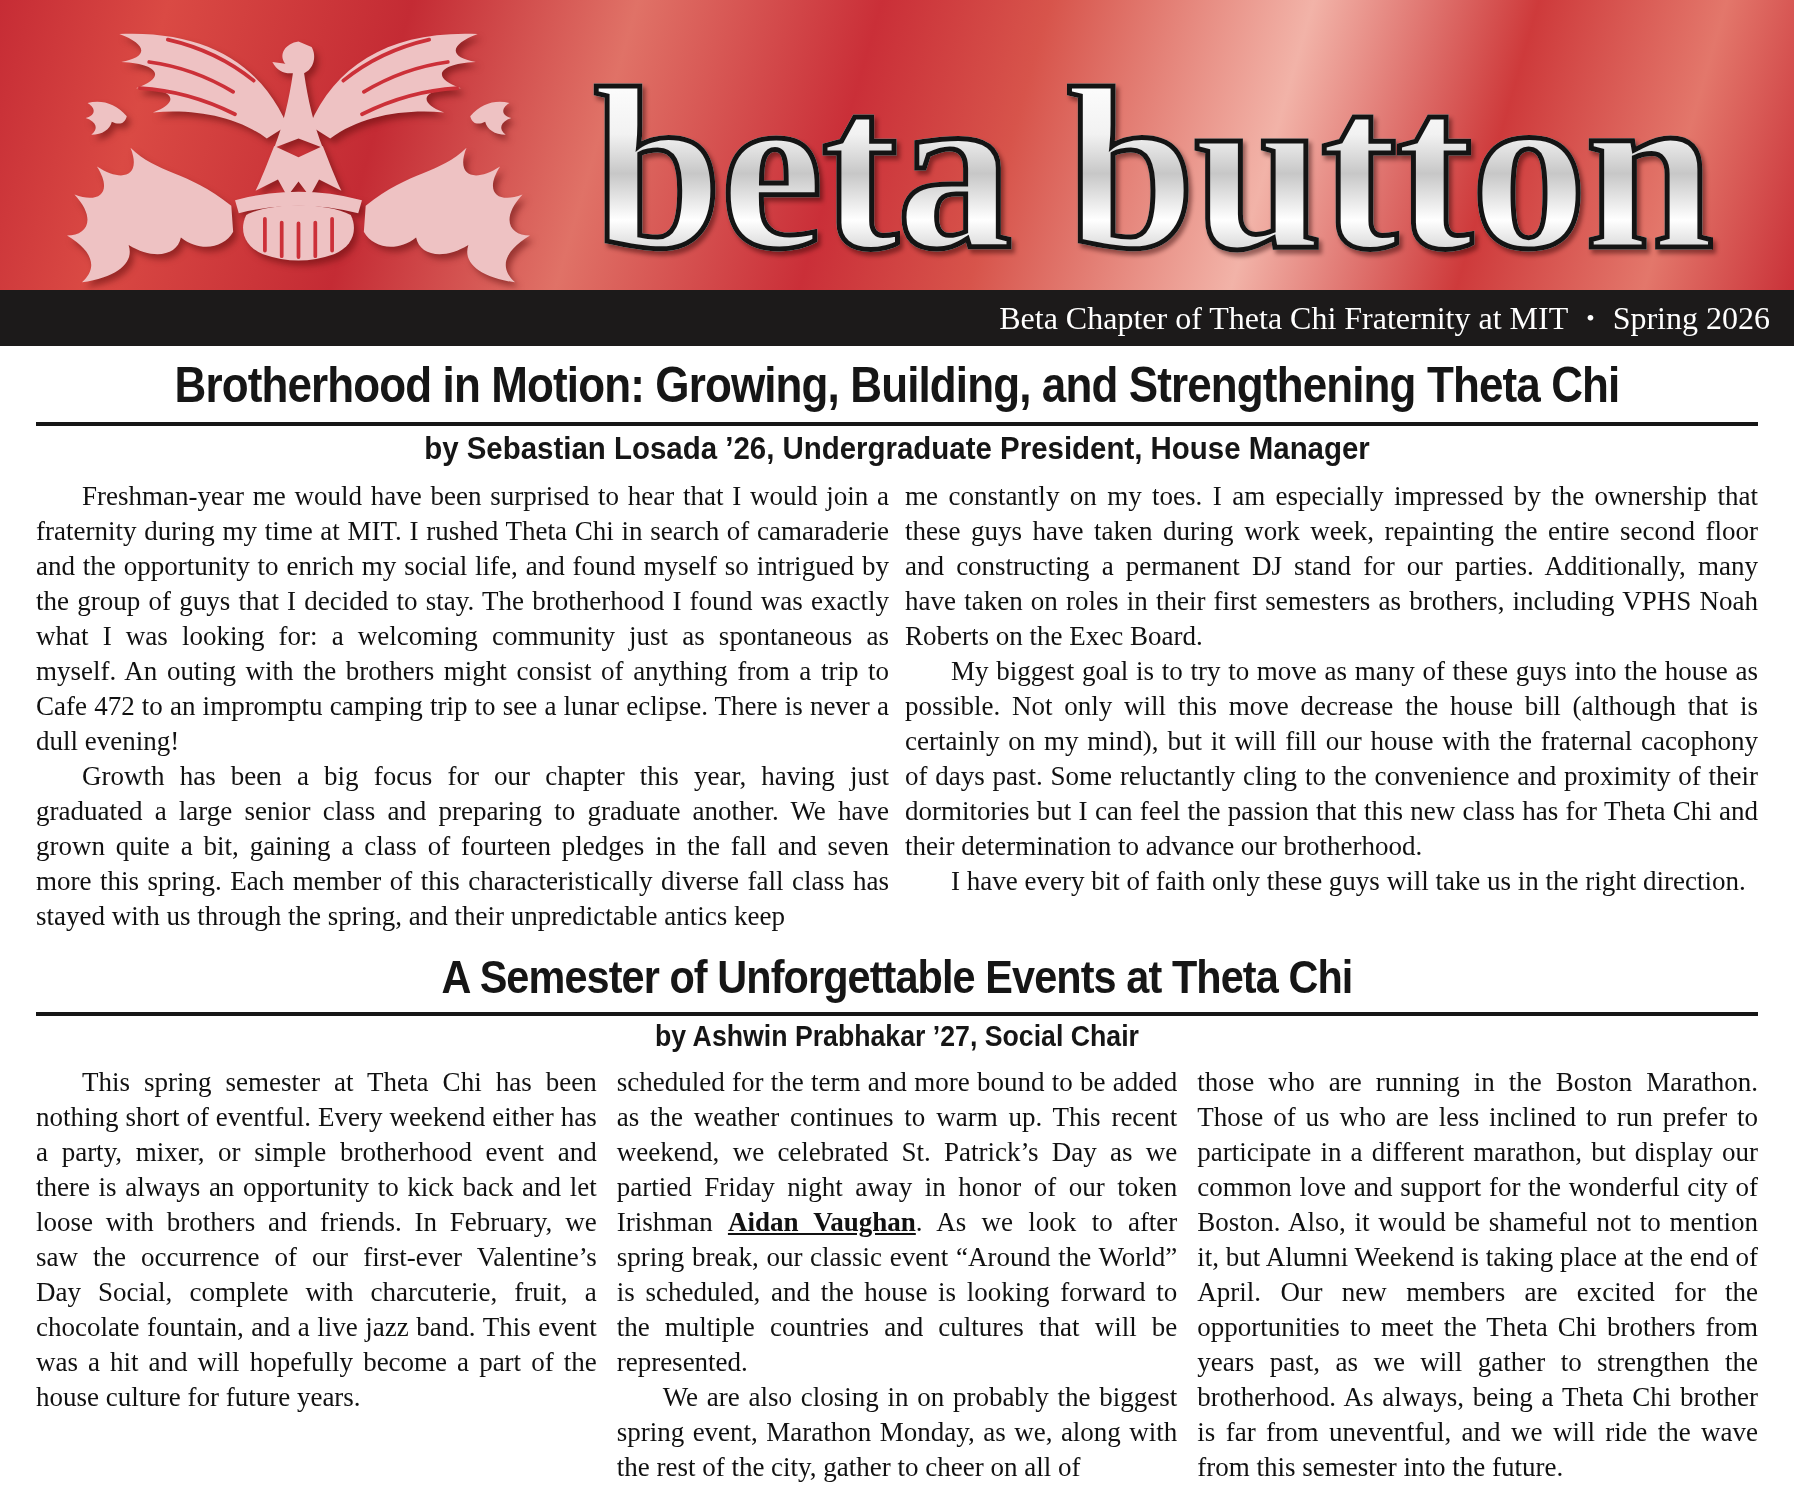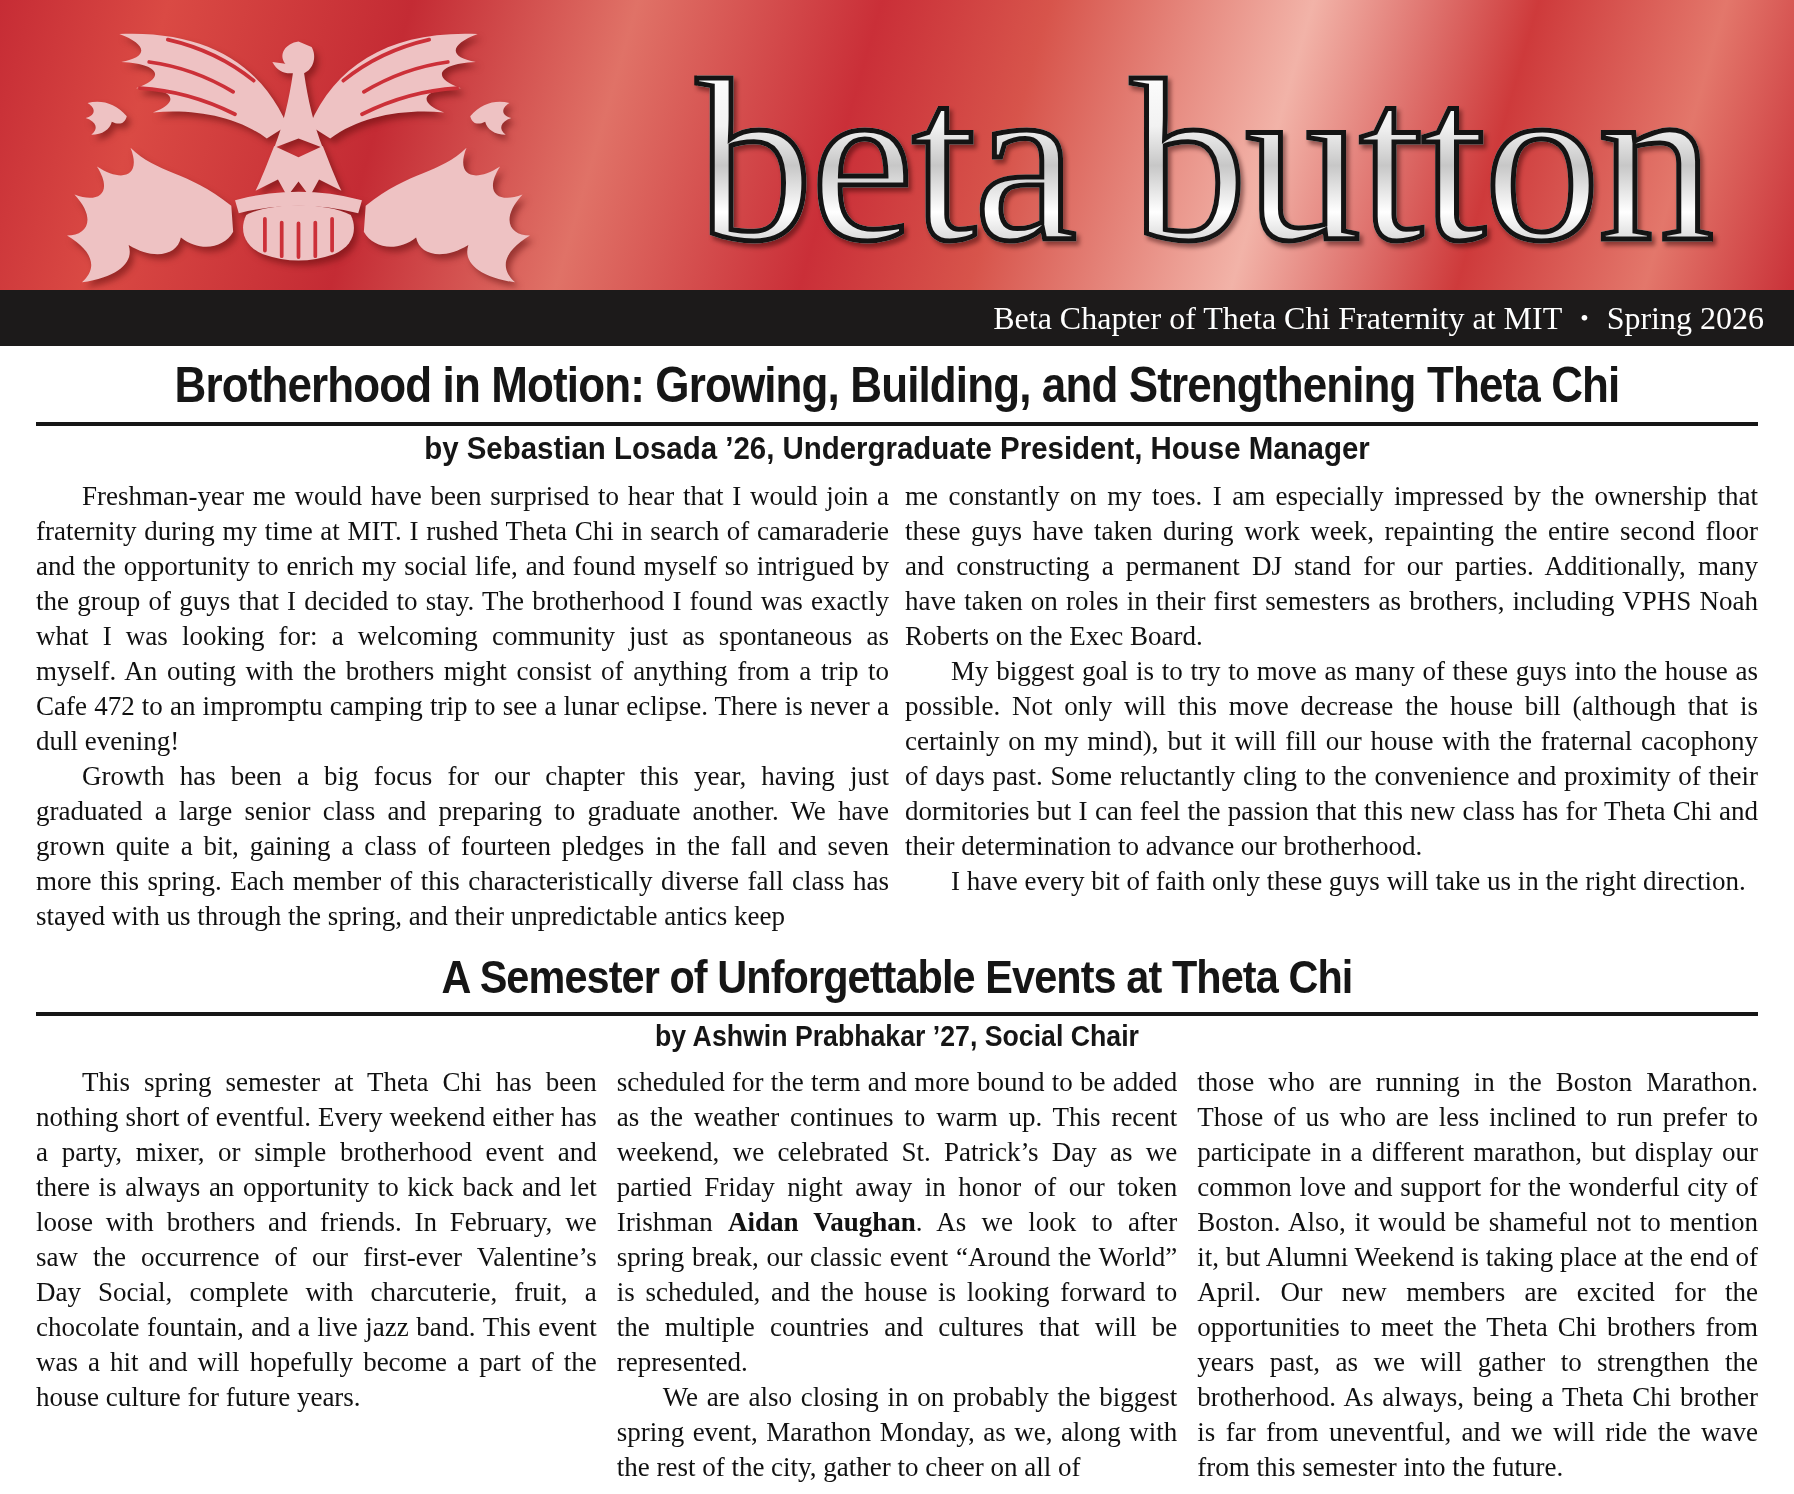--- a/index.html
+++ b/index.html
@@ -15,33 +15,34 @@
     background:#cb2e37 linear-gradient(106deg,
       #c62c35 0%, #da4a44 9%, #c42b34 22%, #e07267 34%,
       #ca2f38 47%, #d7544b 56%, #f2b3a8 70%, #ce3a3b 82%,
       #e3776b 92%, #c93138 100%);
   }
   .crest {
     position:absolute; left:26px; top:6px; width:545px; height:280px;
     filter:drop-shadow(4px 5px 3px rgba(90,10,10,.5));
   }
   .masthead-title {
-    position:absolute; right:82px; top:45px;
+    position:absolute; right:82px; top:53px;
     font-size:232px; line-height:1; letter-spacing:-2px; white-space:nowrap;
     background:linear-gradient(180deg,#ffffff 8%,#f2f2f2 35%,#c7c7c7 52%,#ffffff 72%,#b9b9b9 95%);
     -webkit-background-clip:text; background-clip:text; color:transparent;
     -webkit-text-stroke:5px #141414;
     filter:drop-shadow(3px 4px 2px rgba(40,0,0,.45));
+    font-weight:bold;
   }
 
   
   .issue-bar {
     height:56px; background:#1c1a1a; color:#fff;
     display:flex; align-items:center; justify-content:flex-end;
-    padding-right:30px; font-size:32px;
+    padding-right:24px; font-size:32px;
   }
   .issue-bar .bullet { margin:0 18px; font-size:24px; }
 
   
   main { padding:0 36px; }
   .headline {
     font-family:"Liberation Sans", sans-serif; font-weight:700;
     text-align:center; letter-spacing:-1px; white-space:nowrap; color:#161616;
   }
   .h1 { font-size:50px; margin:10px 0 0; transform:scaleX(.88); }
@@ -54,21 +55,21 @@
   .byline1 { font-size:32px; transform:scaleX(.92); }
   .byline2 { font-size:29px; transform:scaleX(.92); }
 
   .cols { display:flex; margin-top:12px; }
   .cols-2 { gap:16px; }
   .cols-3 { gap:20px; }
   .col { flex:1; min-width:0; }
 
   p.body { margin:0; font-size:27px; line-height:35px; text-align:justify; }
   p.ind { text-indent:46px; }
-  p.body strong { font-weight:700; }
+  p.body strong { font-weight:700;text-decoration:underline; }
 </style>
 </head>
 <body>
 
 <header class="banner">
   <svg class="crest" viewBox="0 0 560 300" aria-hidden="true">
     <g fill="#eec2c3">
       <path d="M268 128 C 240 62 180 26 88 30 C 118 41 120 55 90 60 C 132 62 138 77 106 88 C 148 88 154 103 124 114 C 168 110 214 118 246 142 Z"></path>
       <path d="M292 128 C 320 62 380 26 472 30 C 442 41 440 55 470 60 C 428 62 422 77 454 88 C 412 88 406 103 436 114 C 392 110 346 118 314 142 Z"></path>
       <path d="M280 38 C 266 40 258 52 266 62 L 252 60 C 257 70 266 73 274 72 C 270 100 264 126 254 152 L 280 142 L 306 152 C 296 126 290 100 286 72 C 296 68 300 54 294 44 Z"></path>

